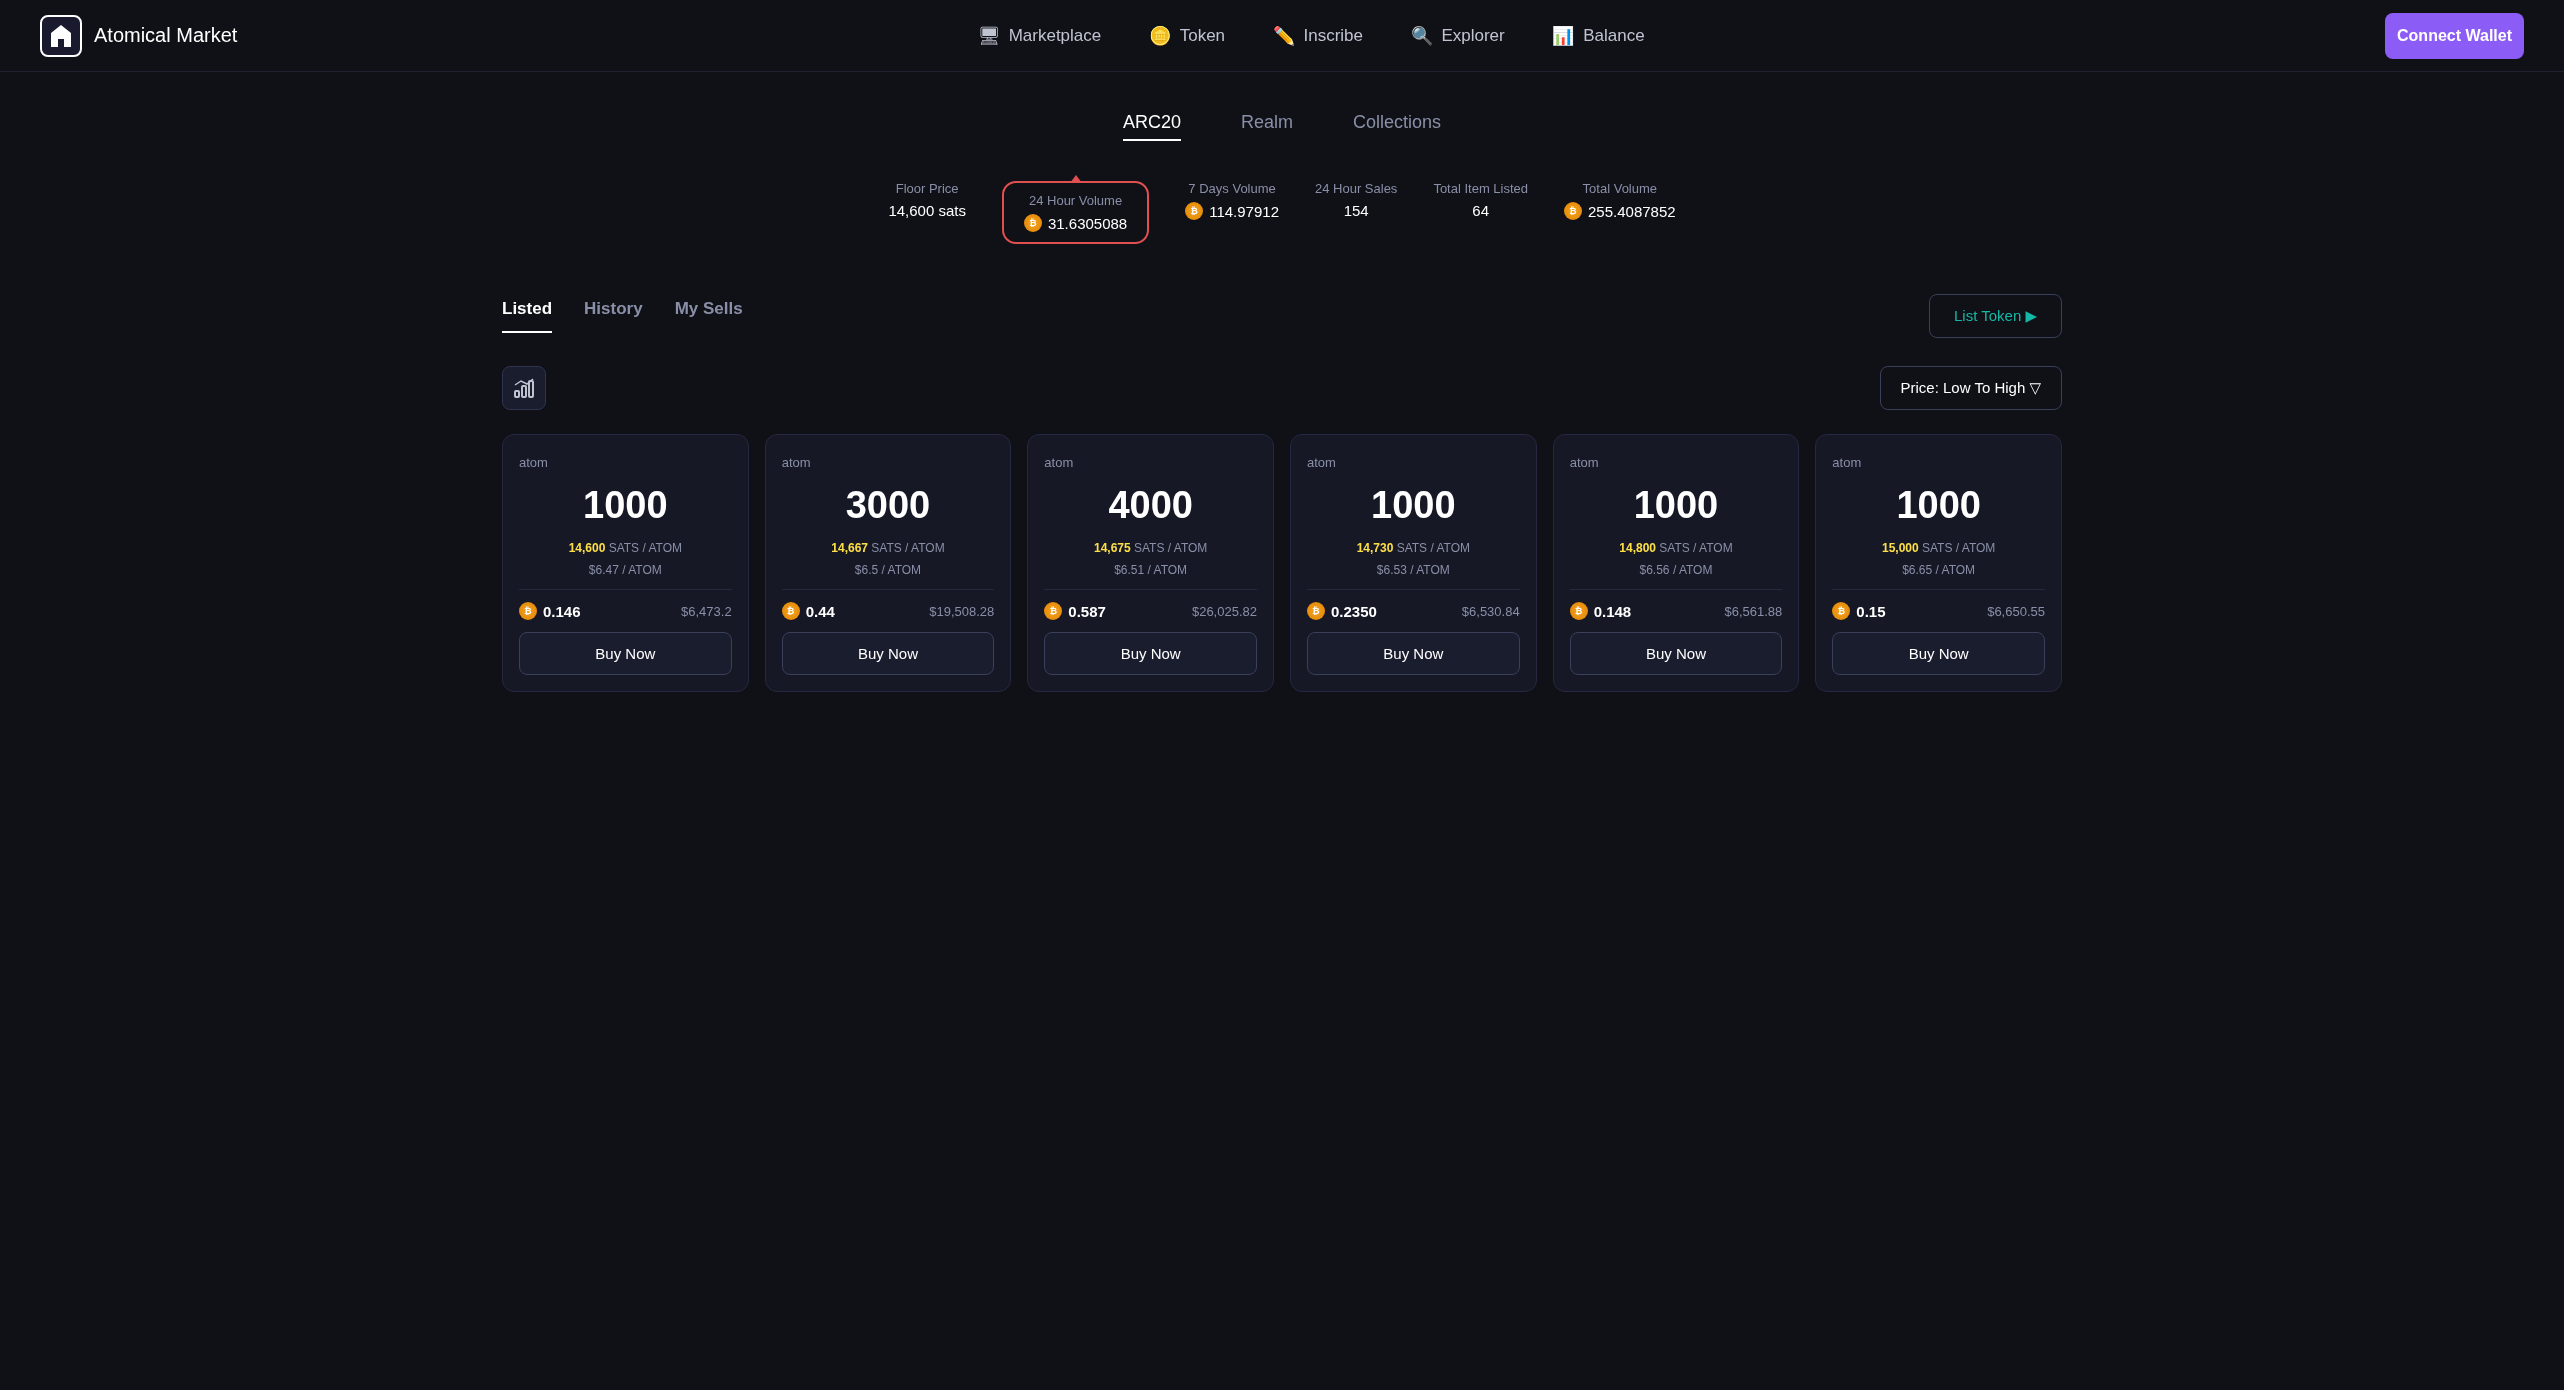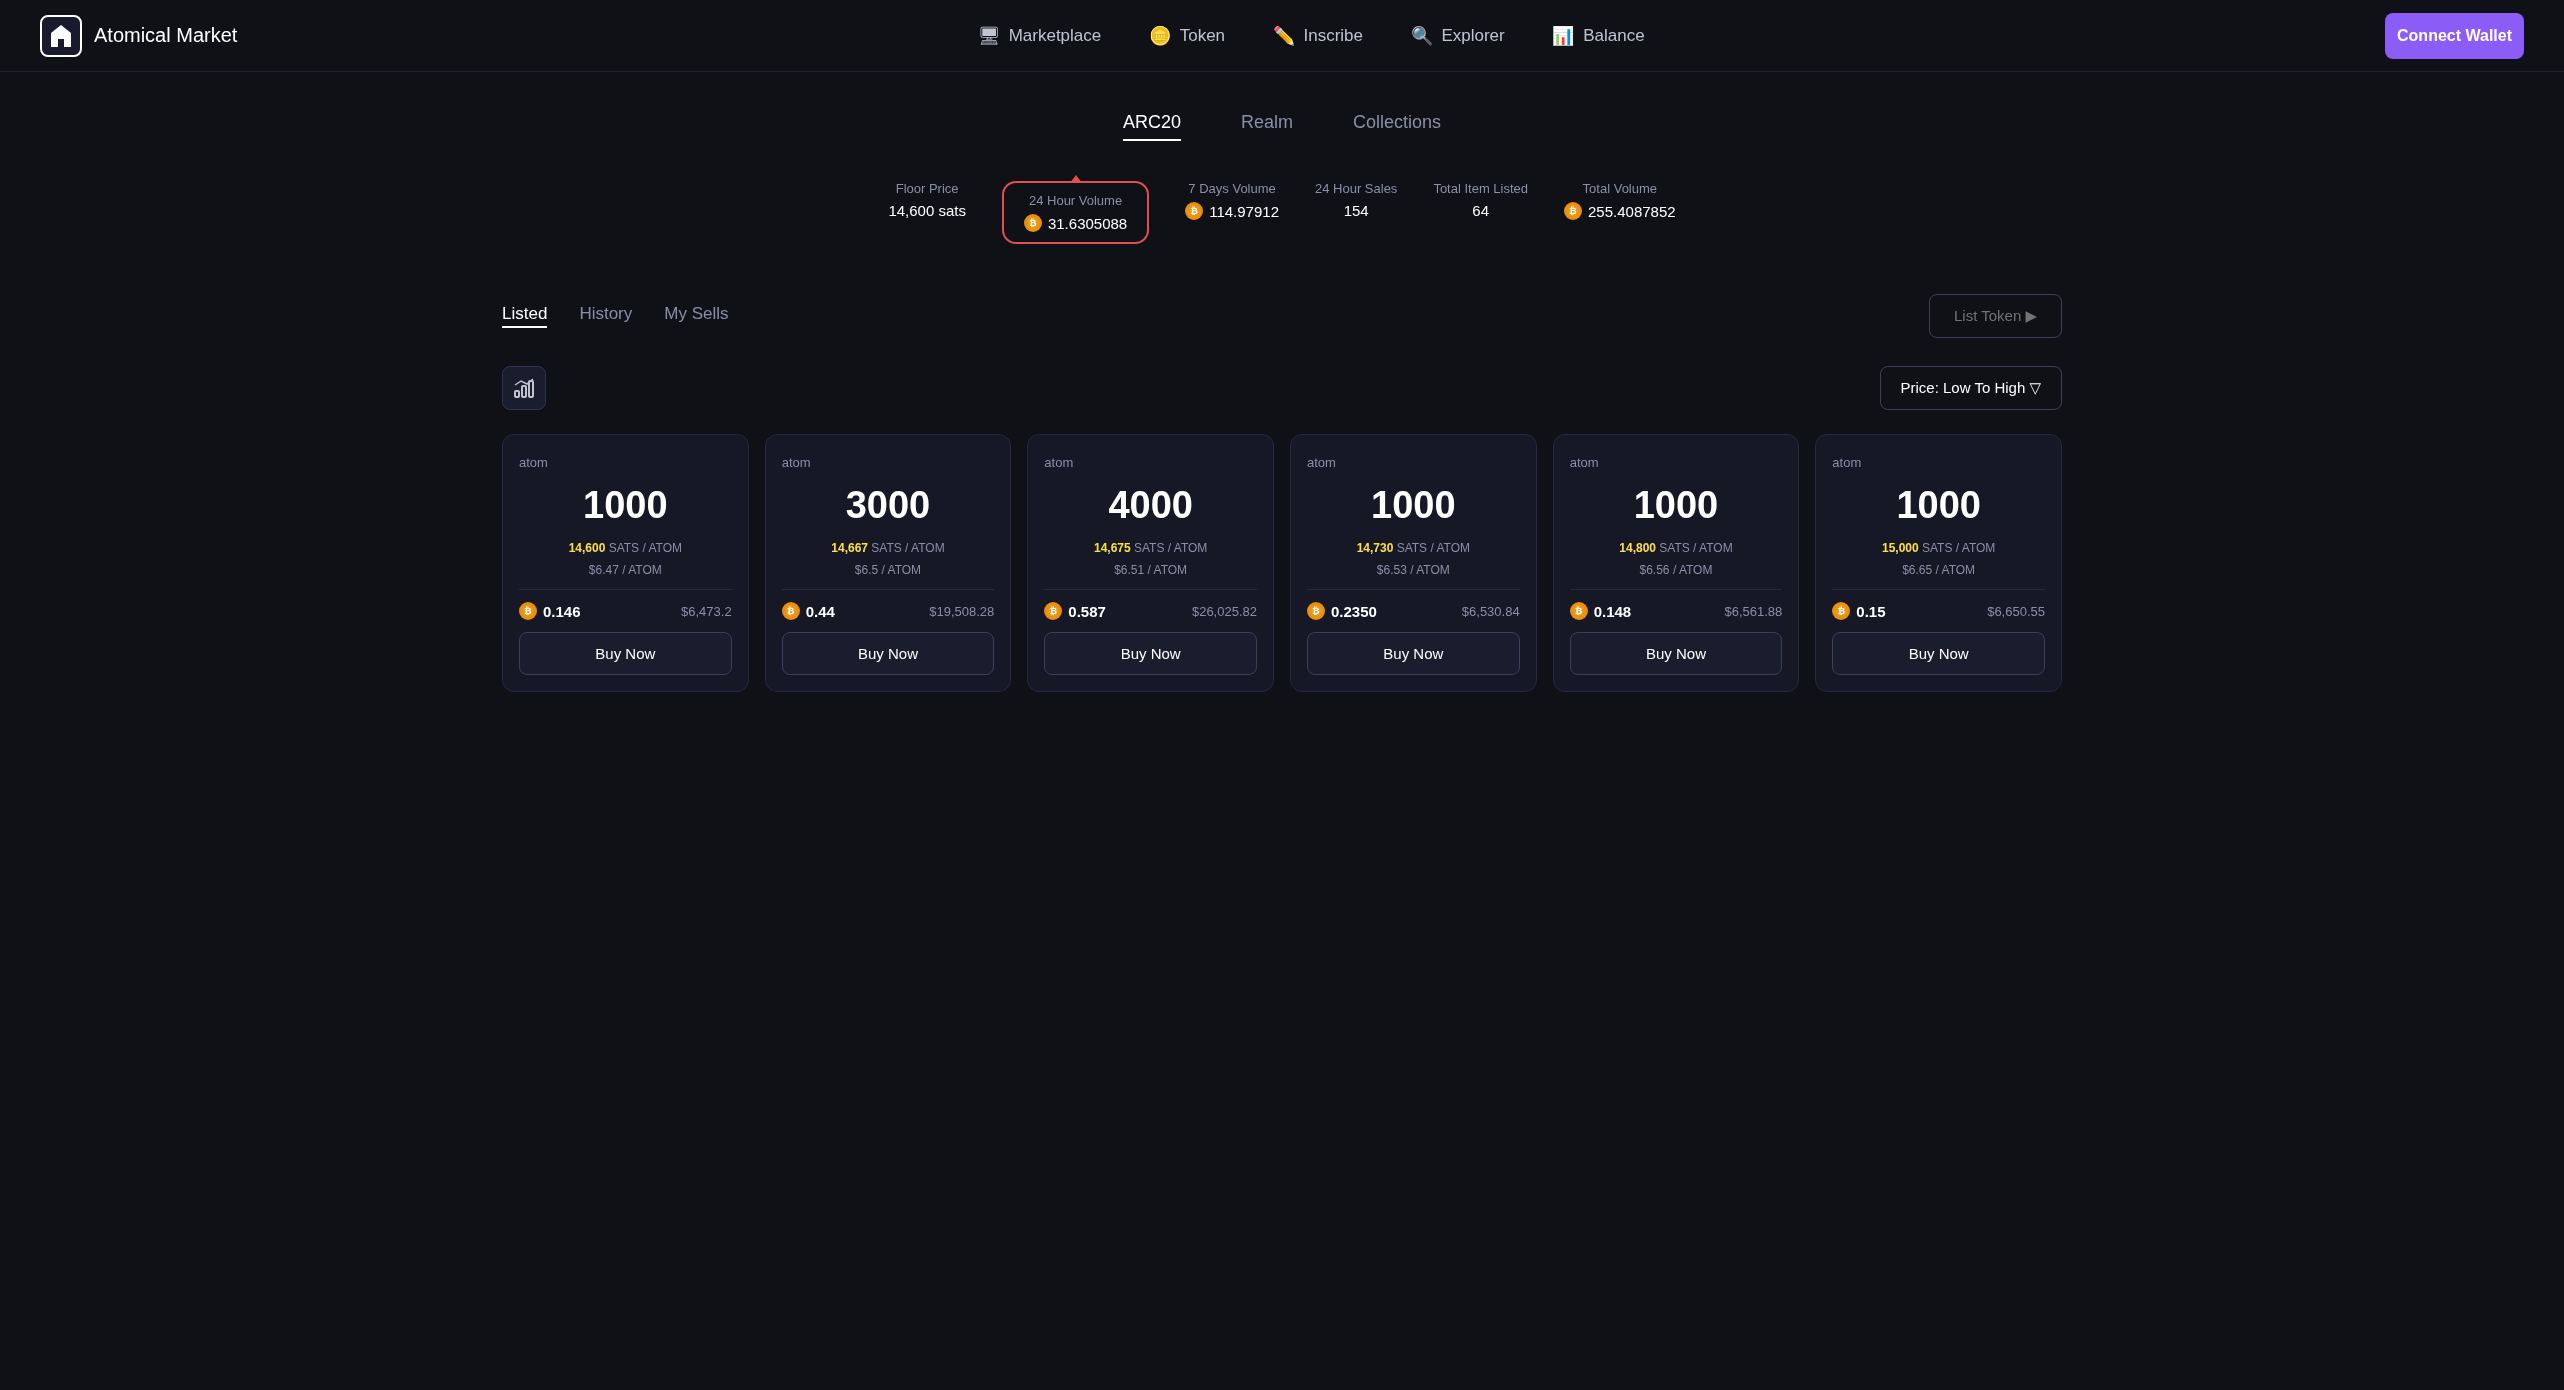--- a/index.html
+++ b/index.html
@@ -148,33 +148,33 @@
       align-items: center;
       justify-content: space-between;
       margin-bottom: 28px;
     }
     .sub-tabs {
       display: flex;
       gap: 32px;
     }
     .sub-tab {
       font-size: 17px;
-      font-weight: 400;
-      color: #8a8fa8;
-      cursor: pointer;
-      padding-bottom: 2px;
+      font-weight: 700;
+      color: #8a8fa8;
+      cursor: pointer;
+      padding-bottom: 12px;
     }
     .sub-tab.active {
       color: #ffffff;
       border-bottom: 2px solid #ffffff;
     }
     .list-token-btn {
       background: transparent;
       border: 1px solid #3a3f5a;
-      color: #737373;
+      color: #14b8a6;
       border-radius: 8px;
       padding: 12px 24px;
       font-size: 15px;
       font-weight: 500;
       cursor: pointer;
       display: flex;
       align-items: center;
       gap: 8px;
     }
 

